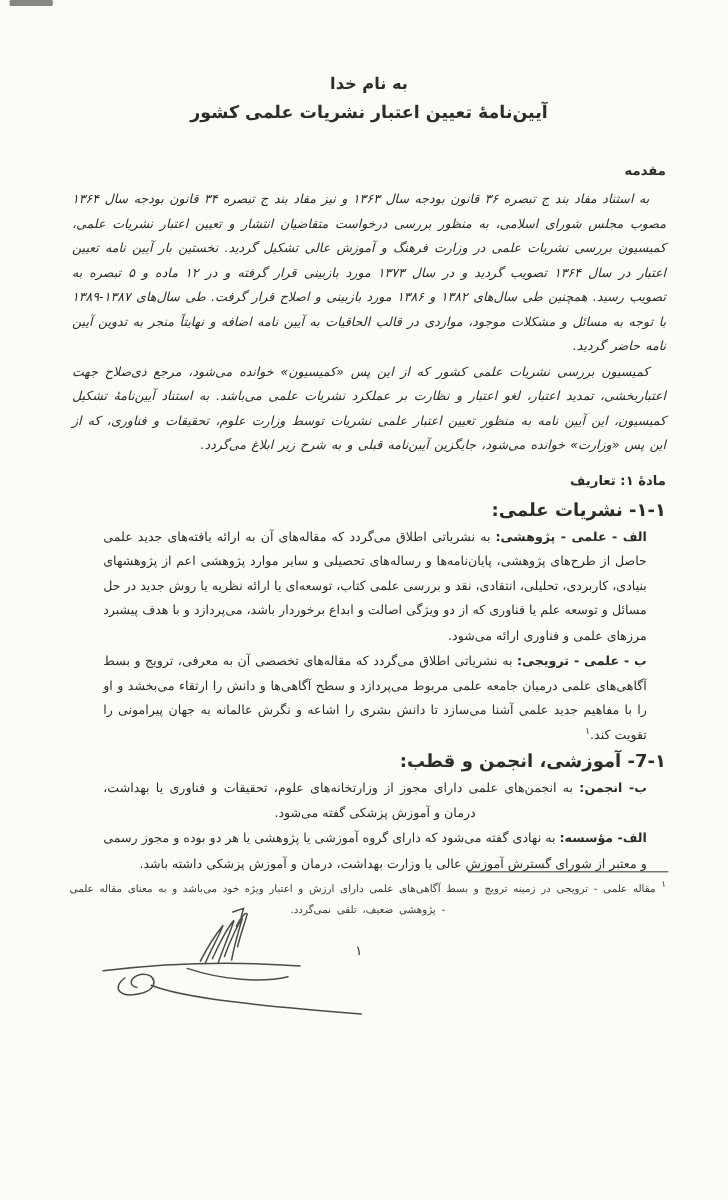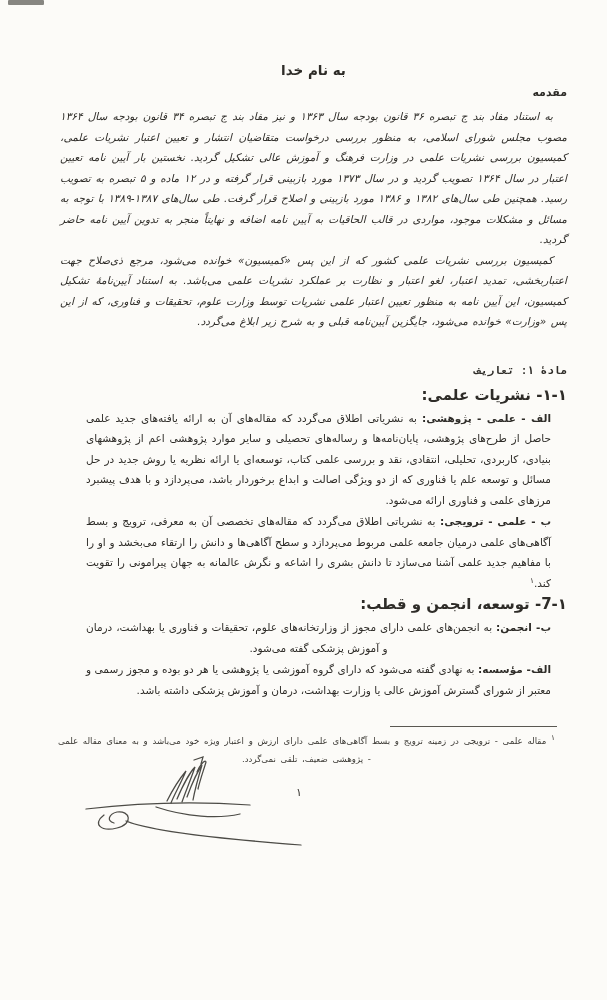--- a/index.html
+++ b/index.html
@@ -11,30 +11,30 @@
     overflow: hidden;
     direction: rtl;
     font-family: "DejaVu Sans", sans-serif;
     color: #2e2c28;
   }
   .scan-smudge {
     position: absolute; top: 0; left: 8px;
     width: 36px; height: 5px;
     background: #72716c; border-radius: 1px; opacity: .85;
   }
-  .content { position: absolute; top: 0; right: 0; left: 0; padding: 62px 40px 0 60px; }
+  .content { position: absolute; top: 0; right: 0; left: 0; padding: 62px 52px 0 60px; }
   .bismillah { margin: 0 0 8px; text-align: center; font-size: 13.5px; font-weight: bold; }
   .doc-title { margin: 0 0 34px; text-align: center; font-size: 14.5px; font-weight: bold; letter-spacing: .2px; }
   .section-heading { margin: 0 0 7px; font-size: 11px; font-weight: bold; }
   .body-par {
     margin: 0; font-size: 10.5px; line-height: 20.5px;
     text-align: justify; text-align-last: right;
     text-indent: 14px; word-spacing: 1px; font-style: italic;
   }
-  .article-heading { margin: 32px 0 9px; font-size: 11px; font-weight: bold; font-family: Liberation Mono, monospace; }
+  .article-heading { margin: 12px 0 9px; font-size: 11px; font-weight: bold; }
   .clause-heading { margin: 0 0 4px; font-size: 15px; font-weight: bold; }
   .clause-heading.second { margin-top: 2px; }
   .subitem {
     margin: 0 16px 1px 26px;
     font-size: 10.5px; line-height: 20.5px;
     text-align: justify; text-align-last: right;
   }
   .subitem.center-last { text-align-last: center; }
   .subitem .label { font-weight: bold; margin-top: 23px; }
   sup { font-size: 7.5px; line-height: 0; }
@@ -56,20 +56,21 @@
 </head>
 <body>
 
 <div class="page">
 
   <div class="scan-smudge"></div>
 
   <div class="content">
 
     <h1 class="bismillah">به نام خدا</h1>
+    <h2 class="doc-title">آیین‌نامهٔ تعیین اعتبار نشریات علمی کشور</h2>
 
     <h3 class="section-heading">مقدمه</h3>
 
     <p class="body-par">به استناد مفاد بند ج تبصره ۳۶ قانون بودجه سال ۱۳۶۳ و نیز مفاد بند ج تبصره ۳۴ قانون بودجه سال ۱۳۶۴ مصوب مجلس شورای اسلامی، به منظور بررسی درخواست متقاضیان انتشار و تعیین اعتبار نشریات علمی، کمیسیون بررسی نشریات علمی در وزارت فرهنگ و آموزش عالی تشکیل گردید. نخستین بار آیین نامه تعیین اعتبار در سال ۱۳۶۴ تصویب گردید و در سال ۱۳۷۳ مورد بازبینی قرار گرفته و در ۱۲ ماده و ۵ تبصره به تصویب رسید. همچنین طی سال‌های ۱۳۸۲ و ۱۳۸۶ مورد بازبینی و اصلاح قرار گرفت. طی سال‌های ۱۳۸۷‏-۱۳۸۹ با توجه به مسائل و مشکلات موجود، مواردی در قالب الحاقیات به آیین نامه اضافه و نهایتاً منجر به تدوین آیین نامه حاضر گردید.</p>
     <p class="body-par">کمیسیون بررسی نشریات علمی کشور که از این پس «کمیسیون» خوانده می‌شود، مرجع ذی‌صلاح جهت اعتباربخشی، تمدید اعتبار، لغو اعتبار و نظارت بر عملکرد نشریات علمی می‌باشد. به استناد آیین‌نامهٔ تشکیل کمیسیون، این آیین نامه به منظور تعیین اعتبار علمی نشریات توسط وزارت علوم، تحقیقات و فناوری، که از این پس «وزارت» خوانده می‌شود، جایگزین آیین‌نامه قبلی و به شرح زیر ابلاغ می‌گردد.</p>
 
     <h3 class="article-heading">مادهٔ ۱: تعاریف</h3>
 
     <div class="clause-heading">
       <span>۱-۱-</span>
@@ -81,21 +82,21 @@
       <span>به نشریاتی اطلاق می‌گردد که مقاله‌های آن به ارائه یافته‌های جدید علمی حاصل از طرح‌های پژوهشی، پایان‌نامه‌ها و رساله‌های تحصیلی و سایر موارد پژوهشی اعم از پژوهشهای بنیادی، کاربردی، تحلیلی، انتقادی، نقد و بررسی علمی کتاب، توسعه‌ای یا ارائه نظریه یا روش جدید در حل مسائل و توسعه علم یا فناوری که از دو ویژگی اصالت و ابداع برخوردار باشد، می‌پردازد و با هدف پیشبرد مرزهای علمی و فناوری ارائه می‌شود.</span>
     </p>
 
     <p class="subitem">
       <span class="label">ب - علمی - ترویجی:</span>
       <span>به نشریاتی اطلاق می‌گردد که مقاله‌های تخصصی آن به معرفی، ترویج و بسط آگاهی‌های علمی درمیان جامعه علمی مربوط می‌پردازد و سطح آگاهی‌ها و دانش را ارتقاء می‌بخشد و او را با مفاهیم جدید علمی آشنا می‌سازد تا دانش بشری را اشاعه و نگرش عالمانه به جهان پیرامونی را تقویت کند.</span><sup>۱</sup>
     </p>
 
     <div class="clause-heading second">
       <span>۱‏-7-</span>
-      <span>توسعه، انجمن و قطب:</span>
+      <span>آموزشی، انجمن و قطب:</span>
     </div>
 
     <p class="subitem center-last">
       <span class="label">ب- انجمن:</span>
       <span>به انجمن‌های علمی دارای مجوز از وزارتخانه‌های علوم، تحقیقات و فناوری یا بهداشت، درمان و آموزش پزشکی گفته می‌شود.</span>
     </p>
 
     <p class="subitem">
       <span class="label">الف- مؤسسه:</span>
       <span>به نهادی گفته می‌شود که دارای گروه آموزشی یا پژوهشی یا هر دو بوده و مجوز رسمی و معتبر از شورای گسترش آموزش عالی یا وزارت بهداشت، درمان و آموزش پزشکی داشته باشد.</span>

